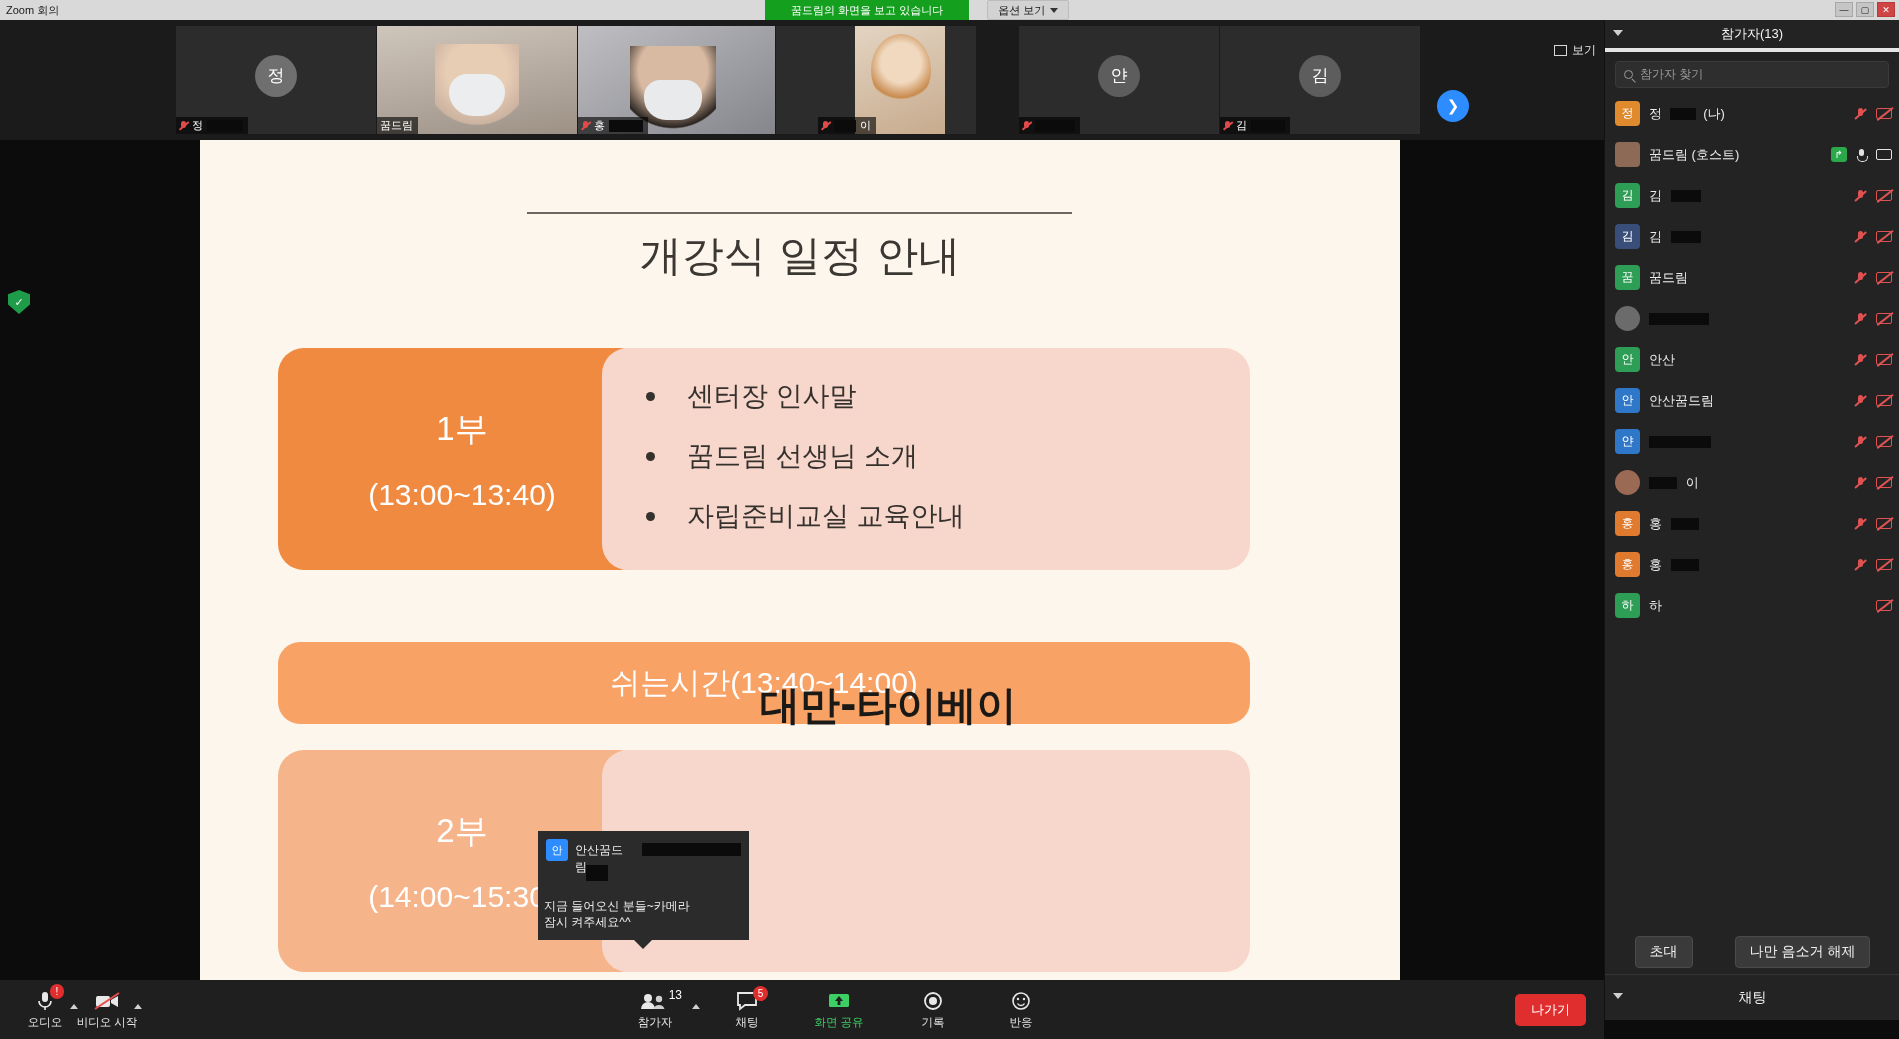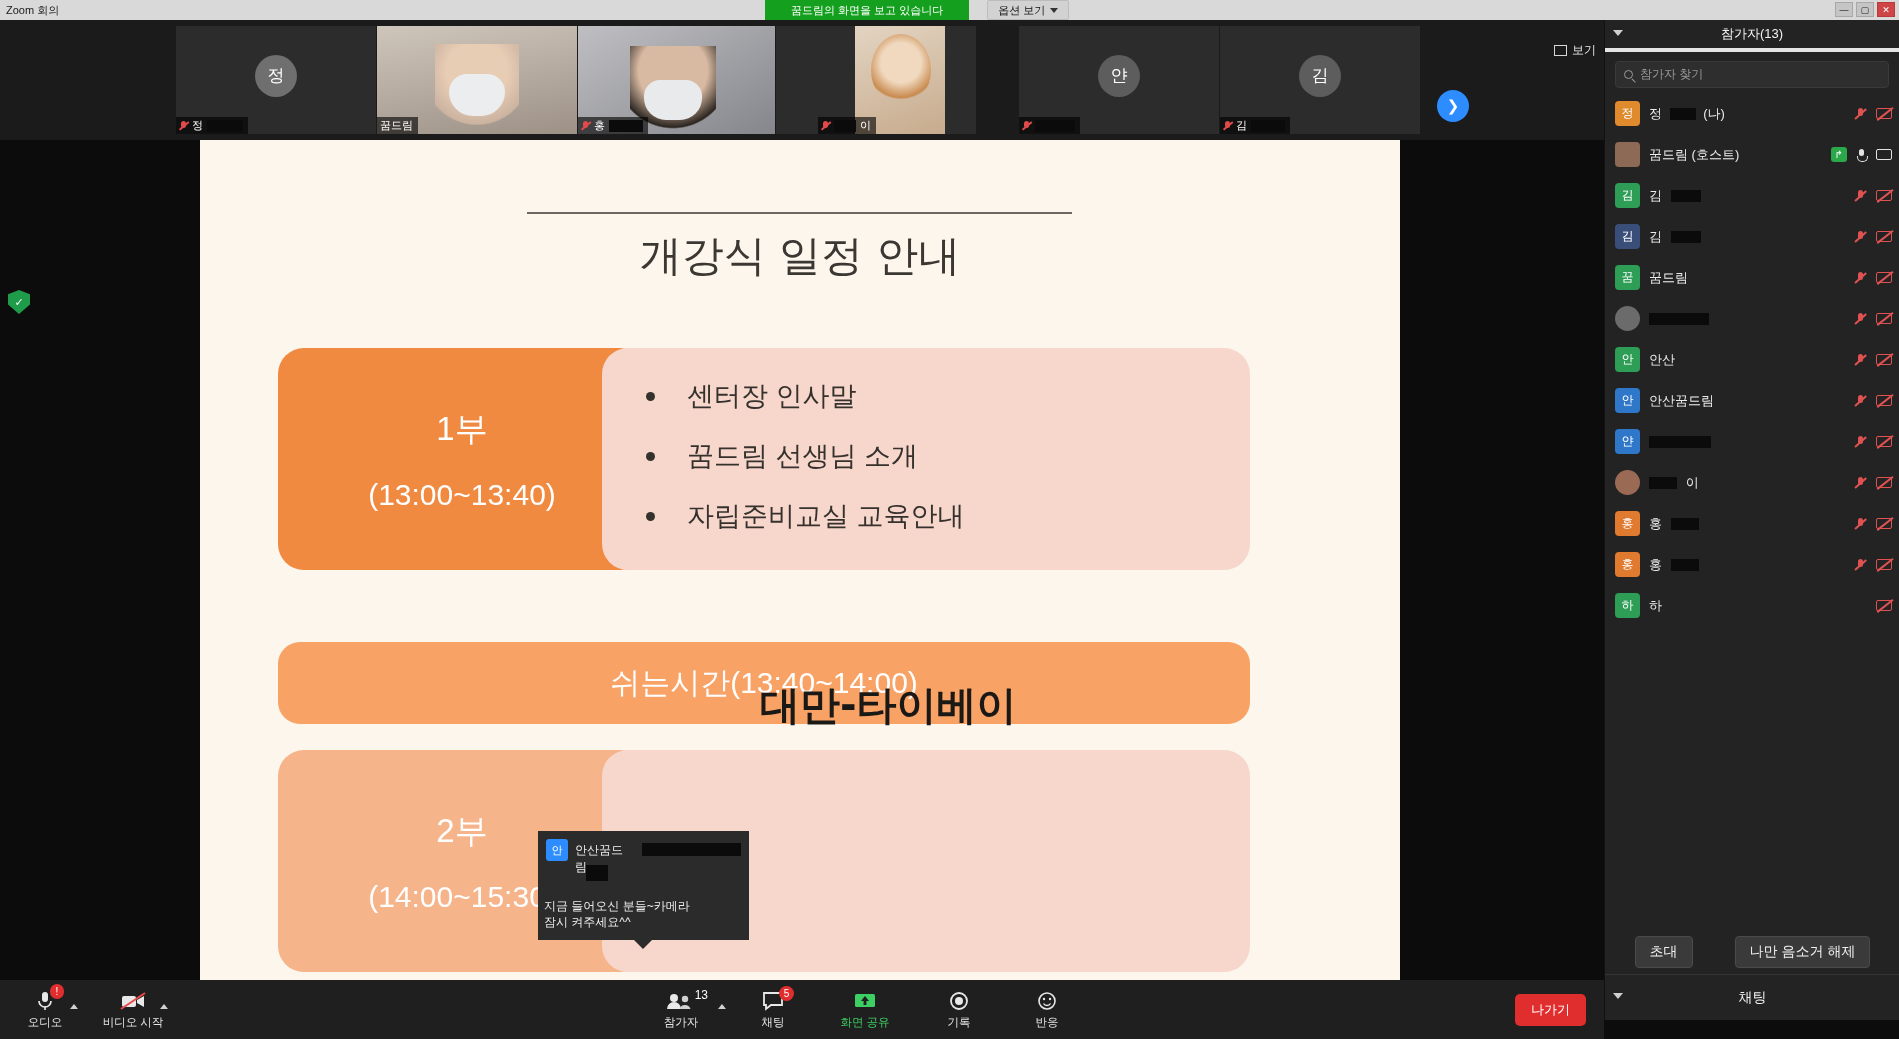--- a/index.html
+++ b/index.html
@@ -503,21 +503,21 @@
             <rect x="7" y="2" width="6" height="10" rx="3" fill="#e8e8e8"></rect>
             <path d="M4 11 a6 6 0 0 0 12 0" stroke="#e8e8e8" stroke-width="1.7" fill="none"></path>
             <rect x="9.2" y="16" width="1.6" height="4" fill="#e8e8e8"></rect>
           </svg>
       </div>
       <div>오디오</div>
       <div class="tb-badge" style="top:4px;right:12px;min-width:14px;">!</div>
       <div class="tb-caret" style="right:-2px;"></div>
     </div>
 
-    <div class="tb-item" style="margin-left:26px;">
+    <div class="tb-item" style="">
       <div class="glyph">
         <svg width="28" height="20" viewBox="0 0 28 20">
             <rect x="3" y="5" width="14" height="11" rx="2" fill="#e8e8e8"></rect>
             <path d="M18 9 L25 5 L25 16 L18 12 Z" fill="#e8e8e8"></path>
             <line x1="2" y1="18" x2="26" y2="2" stroke="#e84b4b" stroke-width="2"></line>
           </svg>
       </div>
       <div>비디오 시작</div>
       <div class="tb-caret" style="right:-4px;"></div>
     </div>

